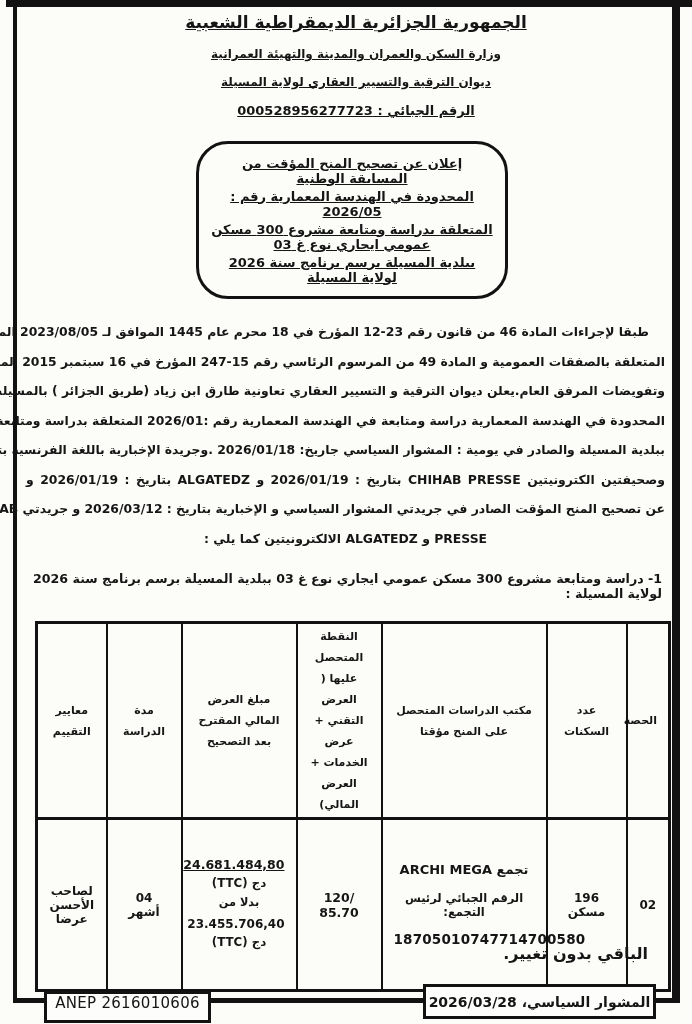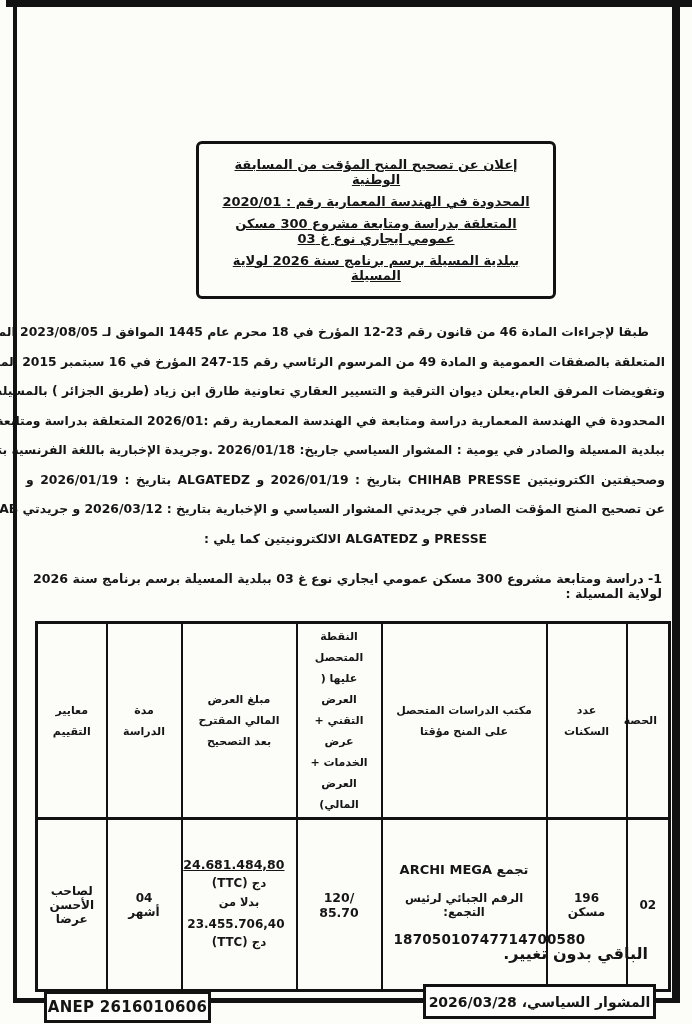--- a/index.html
+++ b/index.html
@@ -23,22 +23,22 @@
   .hdr{
     position:absolute;left:60px;right:40px;top:12px;
     text-align:center;direction:rtl;font-weight:700;
   }
   .hdr .republic{font-size:17px;text-decoration:underline;margin-bottom:15px;}
   .hdr .sub{font-size:12px;text-decoration:underline;margin-bottom:14px;}
   .hdr .tax{font-size:13px;text-decoration:underline;letter-spacing:.2px;}
 
   
   .ann-box{
-    position:absolute;left:196px;top:141px;width:360px;height:158px;
-    border:3px solid #121212;border-radius:6px;
+    position:absolute;left:196px;top:141px;width:312px;height:158px;
+    border:3px solid #121212;border-radius:32px;
     display:flex;flex-direction:column;justify-content:space-around;
     padding:10px 12px;box-sizing:border-box;
     direction:rtl;text-align:center;font-weight:700;font-size:13px;
   }
   .ann-box div{text-decoration:underline;}
 
   
   .body-text{
     position:absolute;left:26px;right:27px;top:320px;
     direction:rtl;font-weight:700;font-size:12.4px;
@@ -86,44 +86,50 @@
   .amt-old{font-size:12px;margin-bottom:4px;margin-top:8px;}
 
   
   .rest-note{
     position:absolute;right:44px;top:944px;
     direction:rtl;font-weight:700;font-size:16px;
   }
   .anep-box{
     position:absolute;left:44px;top:991px;width:161px;height:26px;
     border:3px solid #121212;background:#fdfdfb;
-    display:flex;align-items:center;justify-content:center;
-    font-weight:700;font-size:15px;letter-spacing:.3px;
+    display:flex;align-items:flex-start;justify-content:center;
+    font-weight:400;font-size:15px;letter-spacing:.3px;
   }
   .journal-box{
     position:absolute;left:423px;top:984px;width:227px;height:29px;
     border:3px solid #121212;background:#fdfdfb;
     display:flex;align-items:center;justify-content:center;
     direction:rtl;font-weight:700;font-size:14px;
   }
 </style>
 </head>
 <body>
 
 <div id="page">
 
   <div class="frame frame-top"></div>
   <div class="frame frame-left"></div>
   <div class="frame frame-right"></div>
   <div class="frame frame-bottom"></div>
 
+  <div class="hdr">
+    <div class="republic">الجمهورية الجزائرية الديمقراطية الشعبية</div>
+    <div class="sub">وزارة السكن والعمران والمدينة والتهيئة العمرانية</div>
+    <div class="sub">ديوان الترقية والتسيير العقاري لولاية المسيلة</div>
+    <div class="tax">الرقم الجبائي : 000528956277723</div>
+  </div>
 
   <div class="ann-box">
     <div>إعلان عن تصحيح المنح المؤقت من المسابقة الوطنية</div>
-    <div>المحدودة في الهندسة المعمارية رقم : 2020/01</div>
+    <div>المحدودة في الهندسة المعمارية رقم : 2026/05</div>
     <div>المتعلقة بدراسة ومتابعة مشروع 300 مسكن عمومي ايجاري نوع غ 03</div>
     <div>ببلدية المسيلة  برسم برنامج سنة 2026 لولاية المسيلة</div>
   </div>
 
   <div class="body-text">
     <div class="body-line indent">طبقا لإجراءات المادة 46  من قانون رقم 23-12 المؤرخ في 18 محرم عام 1445 الموافق لـ 2023/08/05 المحدد للقواعد العامة</div>
     <div class="body-line">المتعلقة بالصفقات العمومية و المادة 49 من المرسوم الرئاسي رقم 15-247 المؤرخ في 16 سبتمبر 2015 المتضمن تنظيم الصفقات العمومية</div>
     <div class="body-line">وتفويضات المرفق العام.يعلن ديوان الترقية و التسيير العقاري تعاونية طارق ابن زياد (طريق الجزائر ) بالمسيلة ، أنه في اطار المسابقة الوطنية</div>
     <div class="body-line">المحدودة في الهندسة المعمارية دراسة ومتابعة في الهندسة المعمارية رقم :2026/01 المتعلقة بدراسة ومتابعة انجاز 300 مسكن عمومي ايجاري</div>
     <div class="body-line">ببلدية المسيلة والصادر في يومية : المشوار السياسي جاريخ: 2026/01/18 .وجريدة الإخبارية باللغة الفرنسية بتاريخ : 2026/01/18</div>

